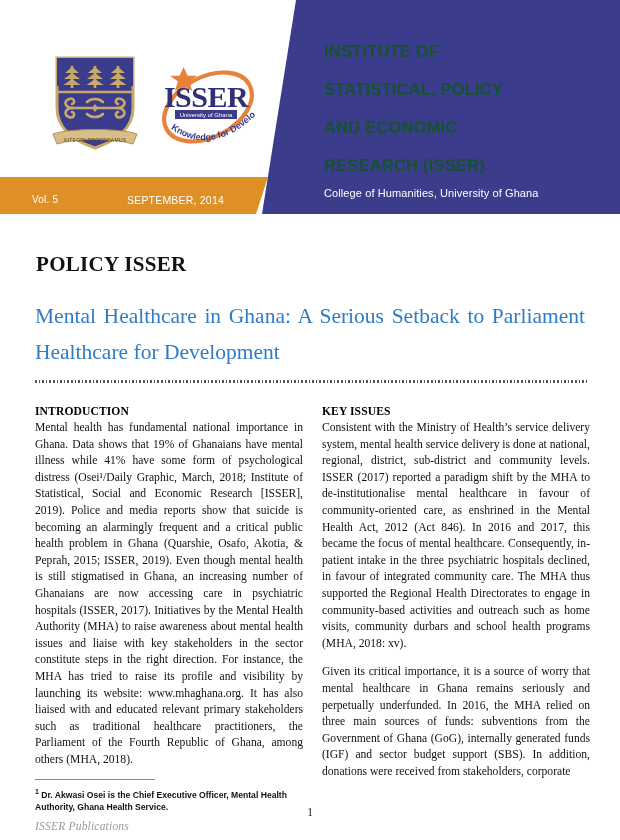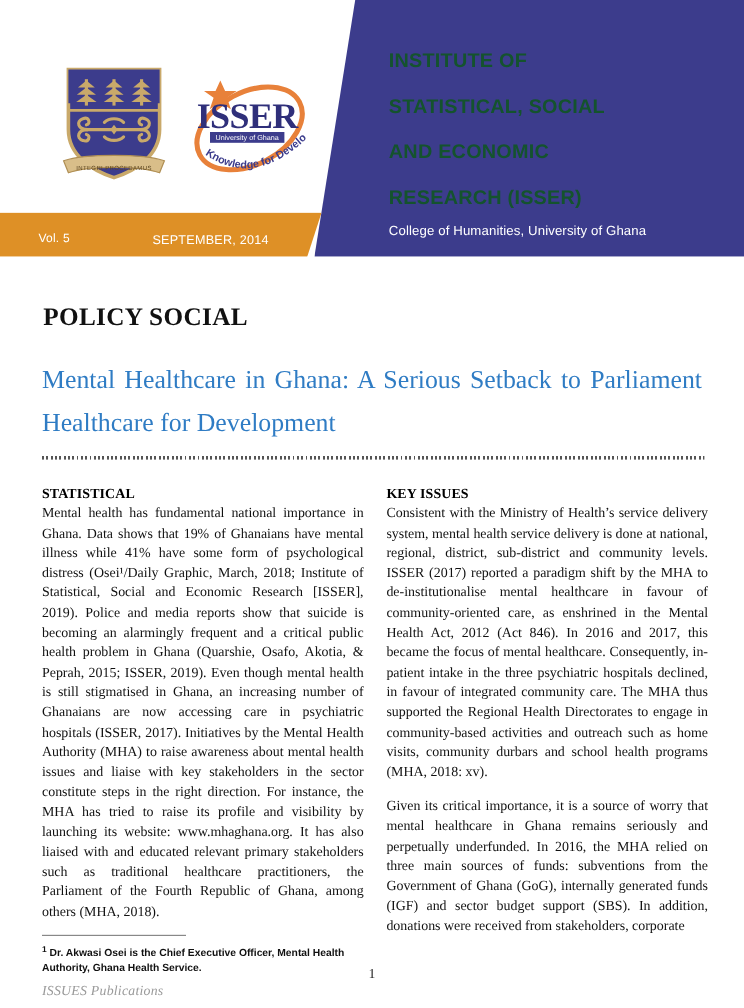--- a/index.html
+++ b/index.html
@@ -290,48 +290,48 @@
           <textPath href="#tagarc" startOffset="6%">Knowledge for Development</textPath>
         </text>
       </svg>
     </div>
 
     <div class="vol-label">Vol. 5</div>
     <div class="issue-date">SEPTEMBER, 2014</div>
 
     <div class="org-title">
       <div class="line">INSTITUTE OF</div>
-      <div class="line">STATISTICAL, SOCIAL</div>
+      <div class="line">STATISTICAL, POLICY</div>
       <div class="line">AND ECONOMIC</div>
       <div class="line">RESEARCH (ISSER)</div>
     </div>
     <div class="org-sub">College of Humanities, University of Ghana</div>
   </div>
 
   <div class="content">
 
-    <div class="policy-brief">POLICY SOCIAL</div>
+    <div class="policy-brief">POLICY ISSER</div>
     <div class="doc-title">Mental Healthcare in Ghana: A Serious Setback to Parliament Healthcare for Development</div>
     <div class="divider-dots"></div>
 
     <div class="columns">
 
       <div class="col col-left">
-        <div class="sec-head">STATISTICAL</div>
+        <div class="sec-head">INTRODUCTION</div>
         <p class="para">Mental health has fundamental national importance in Ghana. Data shows that 19% of Ghanaians have mental illness while 41% have some form of psychological distress (Osei¹/Daily Graphic, March, 2018; Institute of Statistical, Social and Economic Research [ISSER], 2019). Police and media reports show that suicide is becoming an alarmingly frequent and a critical public health problem in Ghana (Quarshie, Osafo, Akotia, &amp; Peprah, 2015; ISSER, 2019). Even though mental health is still stigmatised in Ghana, an increasing number of Ghanaians are now accessing care in psychiatric hospitals (ISSER, 2017). Initiatives by the Mental Health Authority (MHA) to raise awareness about mental health issues and liaise with key stakeholders in the sector constitute steps in the right direction. For instance, the MHA has tried to raise its profile and visibility by launching its website: www.mhaghana.org. It has also liaised with and educated relevant primary stakeholders such as traditional healthcare practitioners, the Parliament of the Fourth Republic of Ghana, among others (MHA, 2018).</p>
       </div>
 
       <div class="col col-right">
         <div class="sec-head">KEY ISSUES</div>
         <p class="para">Consistent with the Ministry of Health’s service delivery system, mental health service delivery is done at national, regional, district, sub-district and community levels. ISSER (2017) reported a paradigm shift by the MHA to de-institutionalise mental healthcare in favour of community-oriented care, as enshrined in the Mental Health Act, 2012 (Act 846). In 2016 and 2017, this became the focus of mental healthcare. Consequently, in-patient intake in the three psychiatric hospitals declined, in favour of integrated community care. The MHA thus supported the Regional Health Directorates to engage in community-based activities and outreach such as home visits, community durbars and school health programs (MHA, 2018: xv).</p>
         <p class="para">Given its critical importance, it is a source of worry that mental healthcare in Ghana remains seriously and perpetually underfunded. In 2016, the MHA relied on three main sources of funds: subventions from the Government of Ghana (GoG), internally generated funds (IGF) and sector budget support (SBS). In addition, donations were received from stakeholders, corporate</p>
       </div>
 
     </div>
   </div>
 
   <div class="footnote-rule"></div>
   <div class="footnote"><sup>1</sup><span> Dr. Akwasi Osei is the Chief Executive Officer, Mental Health Authority, Ghana Health Service.</span></div>
 
   <div class="page-num">1</div>
-  <div class="footer-brand">ISSUES Publications</div>
+  <div class="footer-brand">ISSER Publications</div>
 
 </div>
 
 </body></html>

